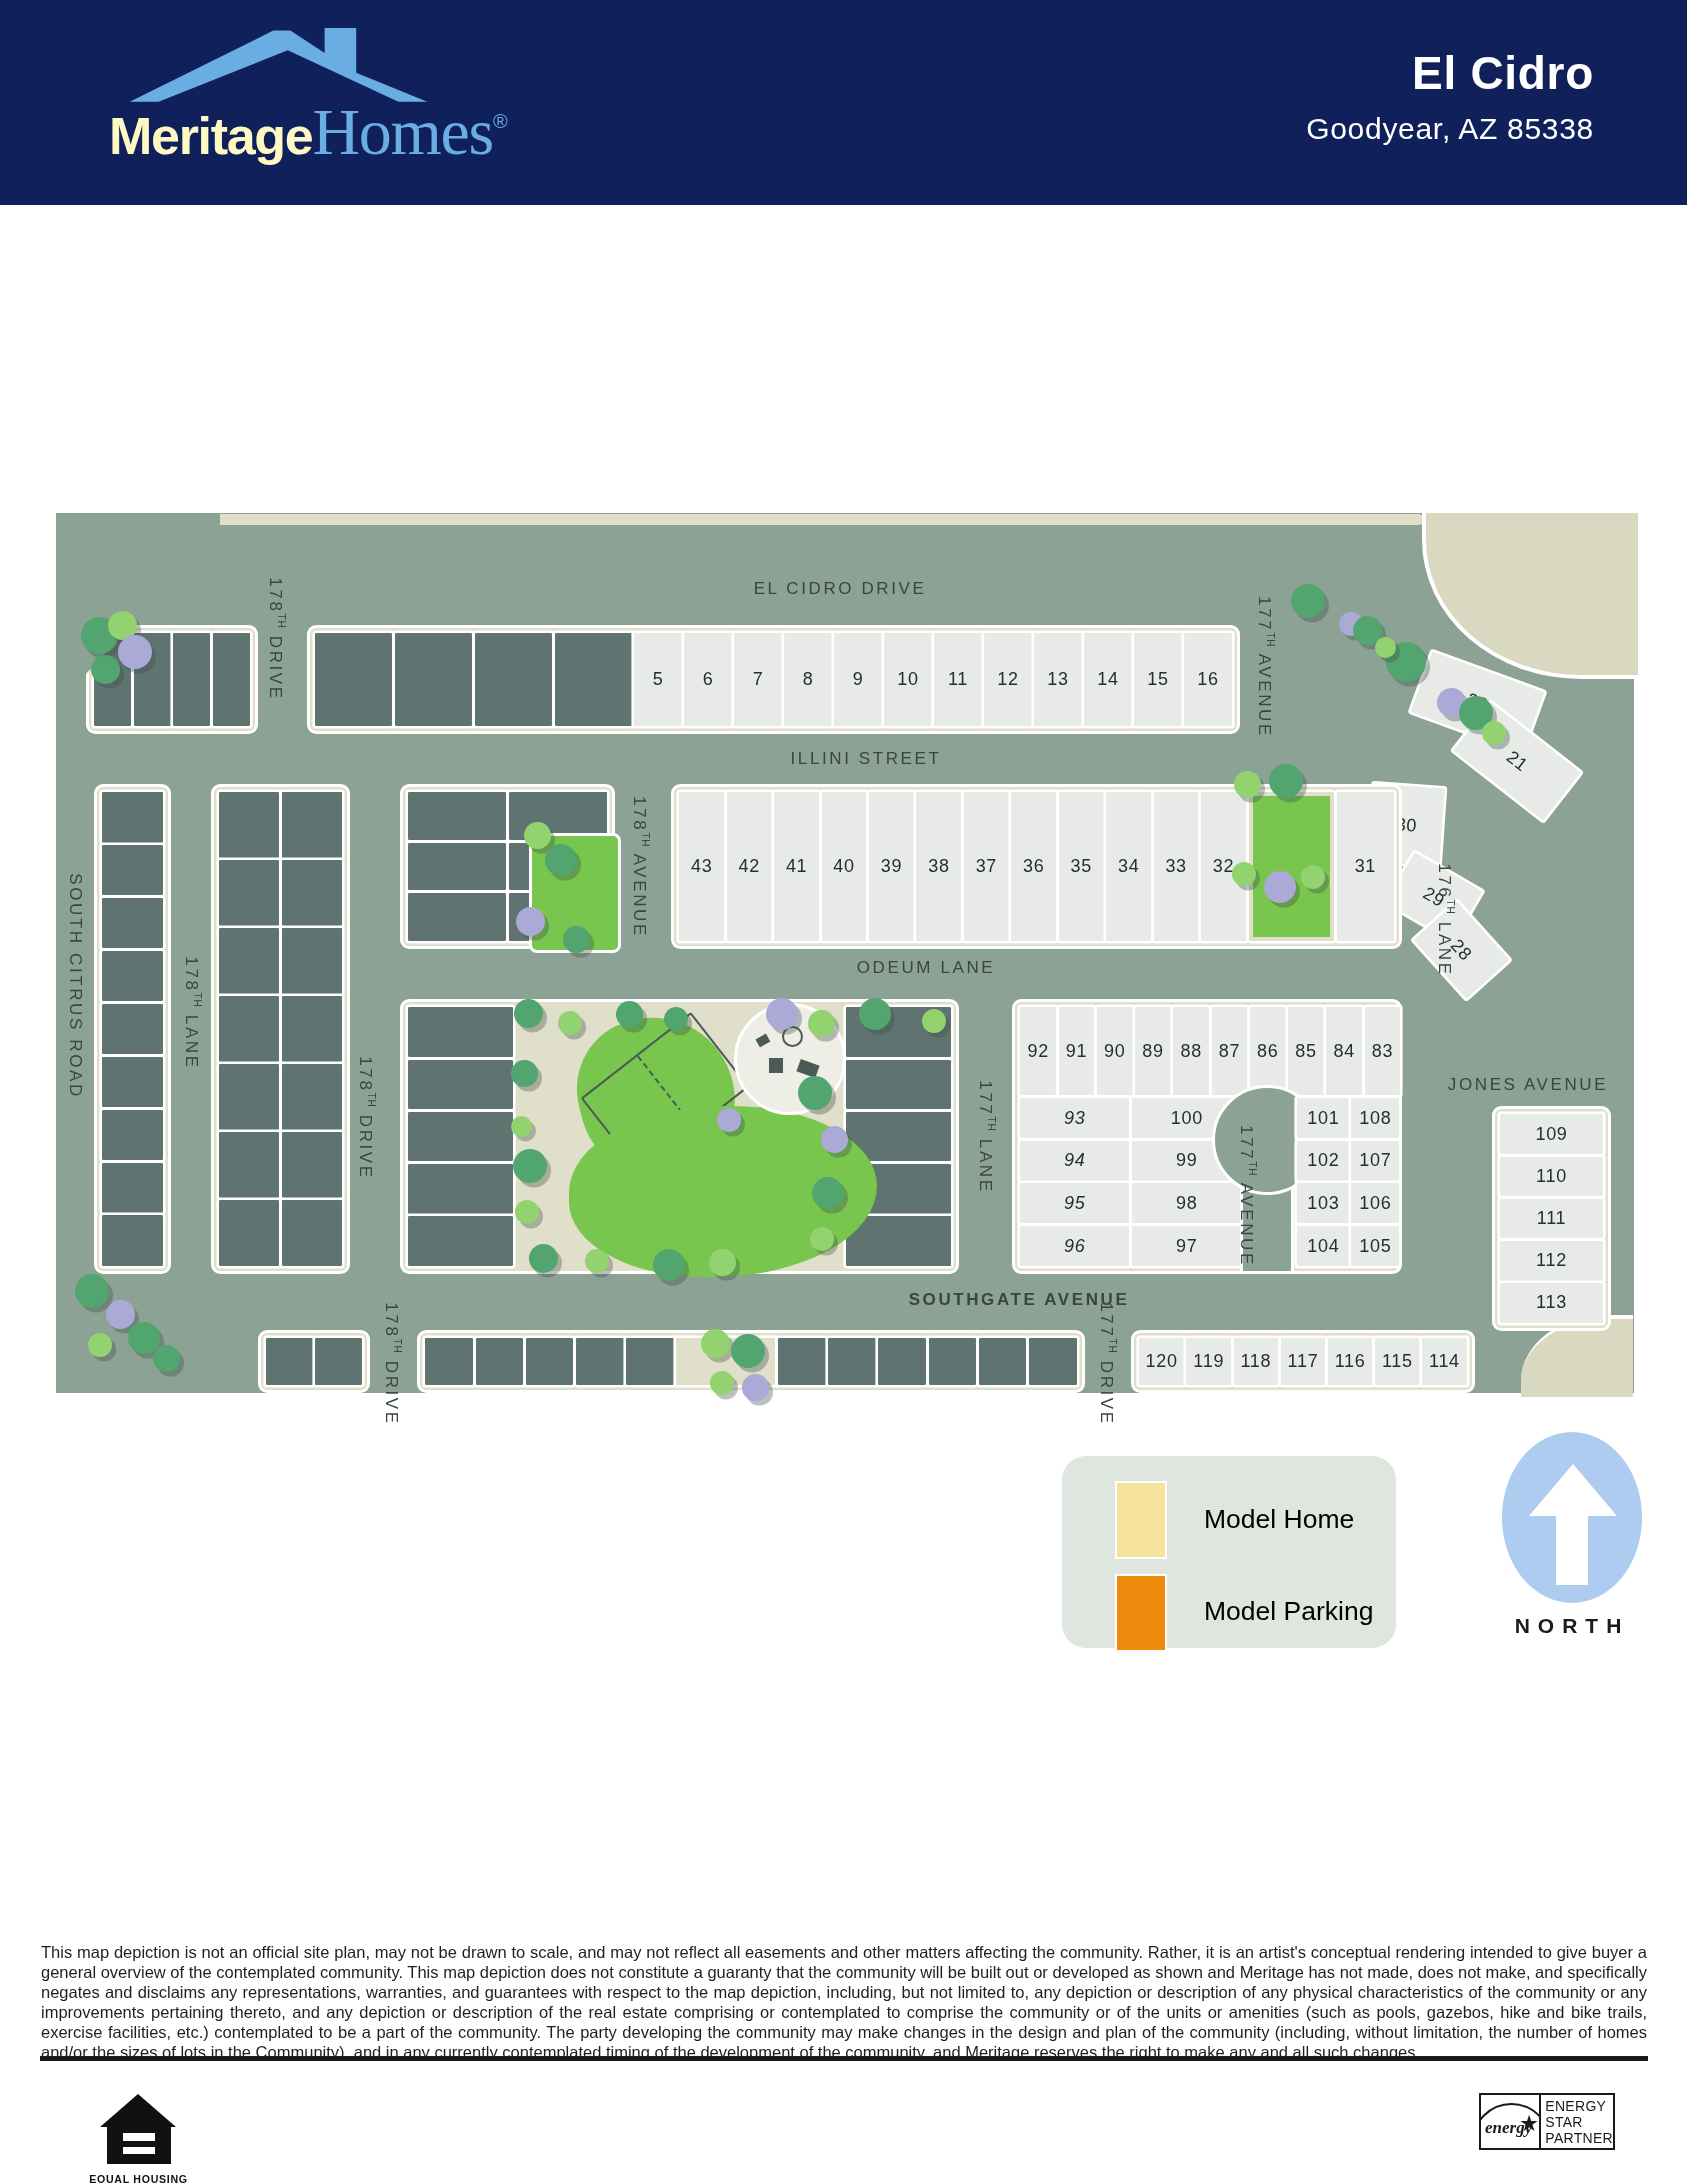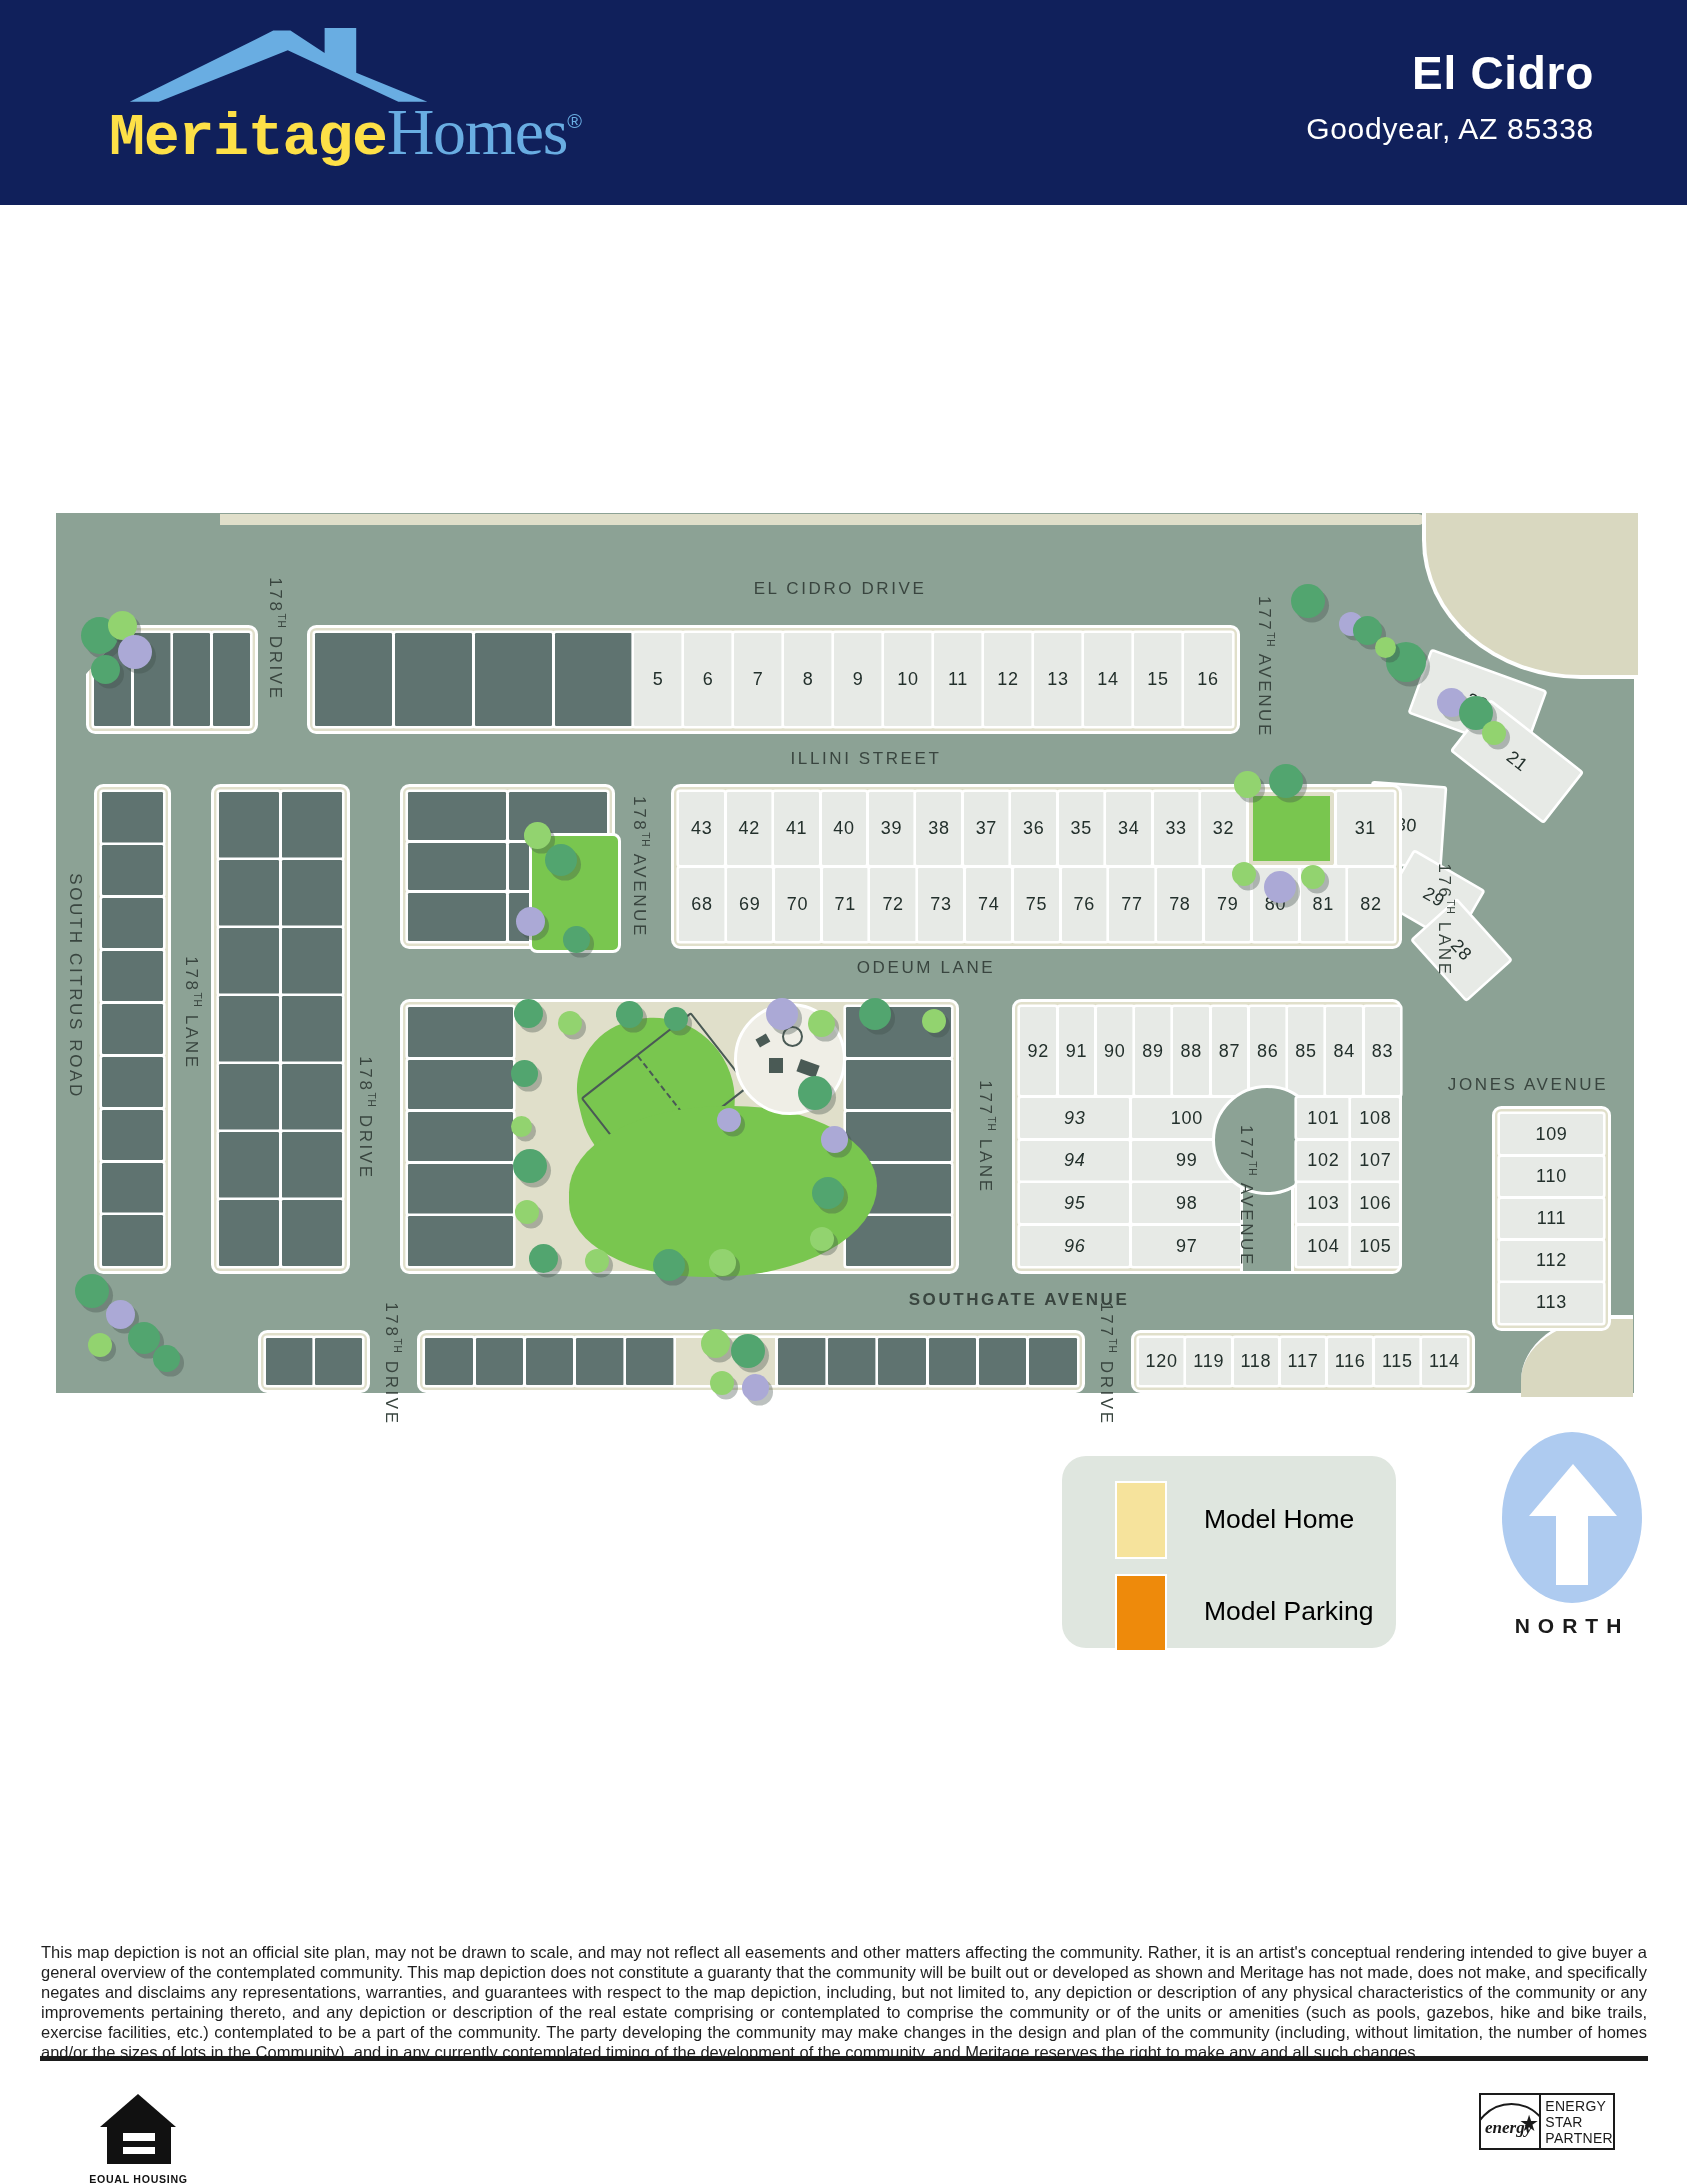--- a/index.html
+++ b/index.html
@@ -3,21 +3,21 @@
 <meta charset="utf-8">
 <style>
   html,body{margin:0;padding:0;}
   .page{position:relative;width:1687px;height:2183px;background:#ffffff;font-family:"Liberation Sans",sans-serif;overflow:hidden;}
 
   
   .header{position:absolute;left:0;top:0;width:1687px;height:205px;background:#10205B;}
   .logo{position:absolute;left:109px;top:20px;width:662px;height:165px;}
   .logo-roof{position:absolute;left:20px;top:4px;}
   .logo-word{position:absolute;left:0px;top:74px;white-space:nowrap;}
-  .logo-meritage{font-size:60px;font-weight:800;color:#fde047;letter-spacing:-1.3px;font-family:Liberation Mono, monospace;}
+  .logo-meritage{font-size:52px;font-weight:800;color:#fef9c3;letter-spacing:-1.3px;}
   .logo-homes{font-family:"Liberation Serif",serif;font-size:66px;font-weight:400;color:#69ADE2;letter-spacing:-1.3px;}
   .logo-reg{font-size:20px;color:#69ADE2;vertical-align:26.5px;}
   .title-block{position:absolute;right:93px;top:46px;text-align:right;color:#fff;}
   .title-community{font-size:46px;font-weight:700;letter-spacing:0.7px;}
   .title-location{font-size:30px;font-weight:300;margin-top:12px;letter-spacing:0.7px;}
 
   
   .map{position:absolute;left:56px;top:513px;width:1578px;height:880px;background:#8CA295;}
   .beige{position:absolute;background:#D9D8C0;}
   .beige.tr{left:1366px;top:0;width:212px;height:162px;border-bottom-left-radius:159px 139px;border-bottom:4.6px solid #fff;border-left:4.6px solid #fff;}
@@ -254,37 +254,20 @@
               <div class="lot">38</div>
               <div class="lot">37</div>
               <div class="lot">36</div>
               <div class="lot">35</div>
               <div class="lot">34</div>
               <div class="lot">33</div>
               <div class="lot">32</div>
             </div>
             <div class="park-square"></div>
             <div class="lot" style="flex:1.2">31</div>
-          </div>
-        <div class="row">
-            <div class="lot">68</div>
-            <div class="lot">69</div>
-            <div class="lot">70</div>
-            <div class="lot">71</div>
-            <div class="lot">72</div>
-            <div class="lot">73</div>
-            <div class="lot">74</div>
-            <div class="lot">75</div>
-            <div class="lot">76</div>
-            <div class="lot">77</div>
-            <div class="lot">78</div>
-            <div class="lot">79</div>
-            <div class="lot">80</div>
-            <div class="lot">81</div>
-            <div class="lot">82</div>
           </div>
       </div>
     </div>
 
     <div class="block park-block">
       <div class="park-side">
           <div class="lot sold"></div>
           <div class="lot sold"></div>
           <div class="lot sold"></div>
           <div class="lot sold"></div>

